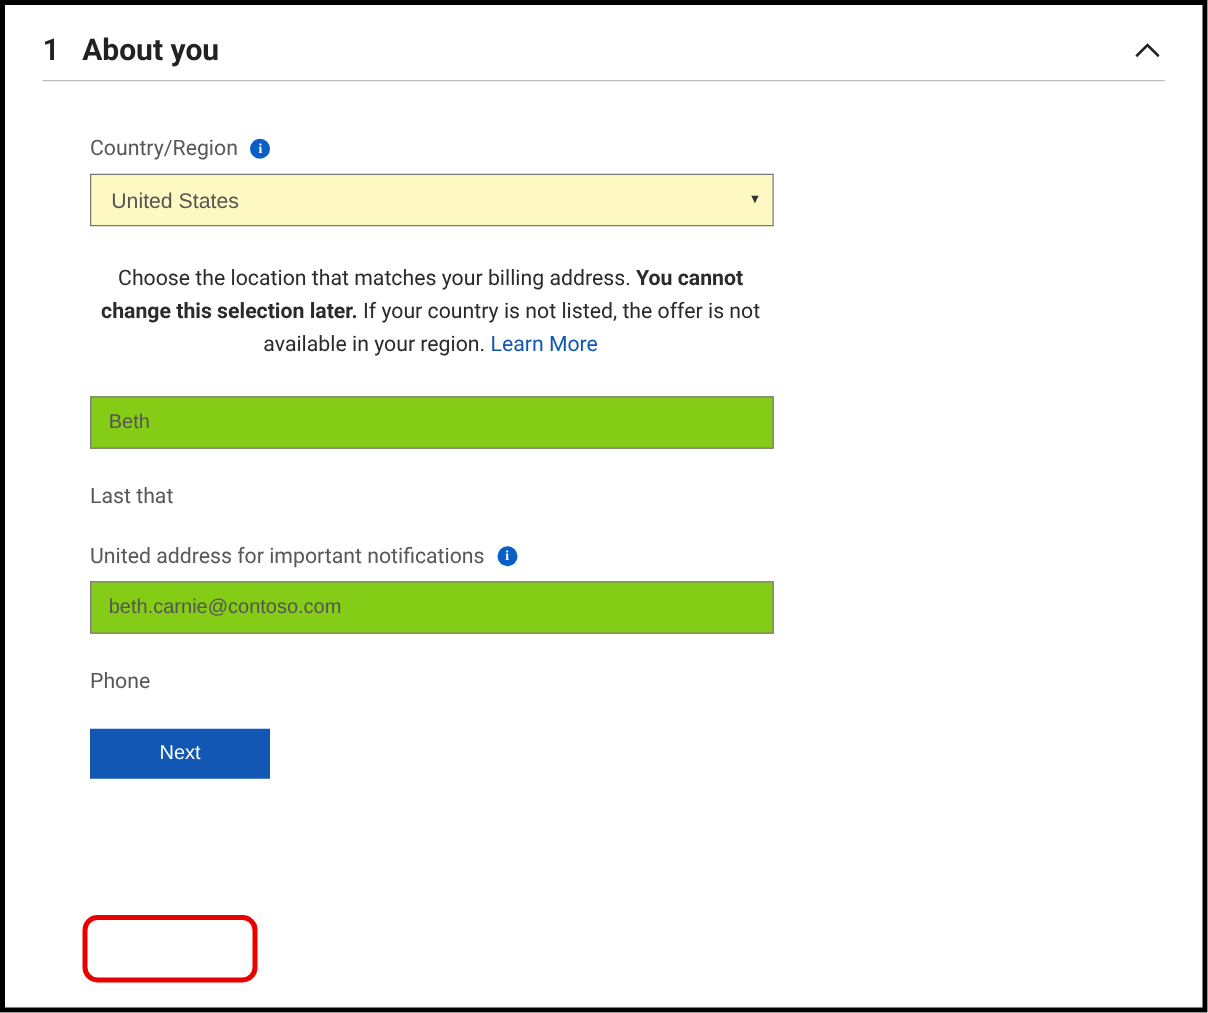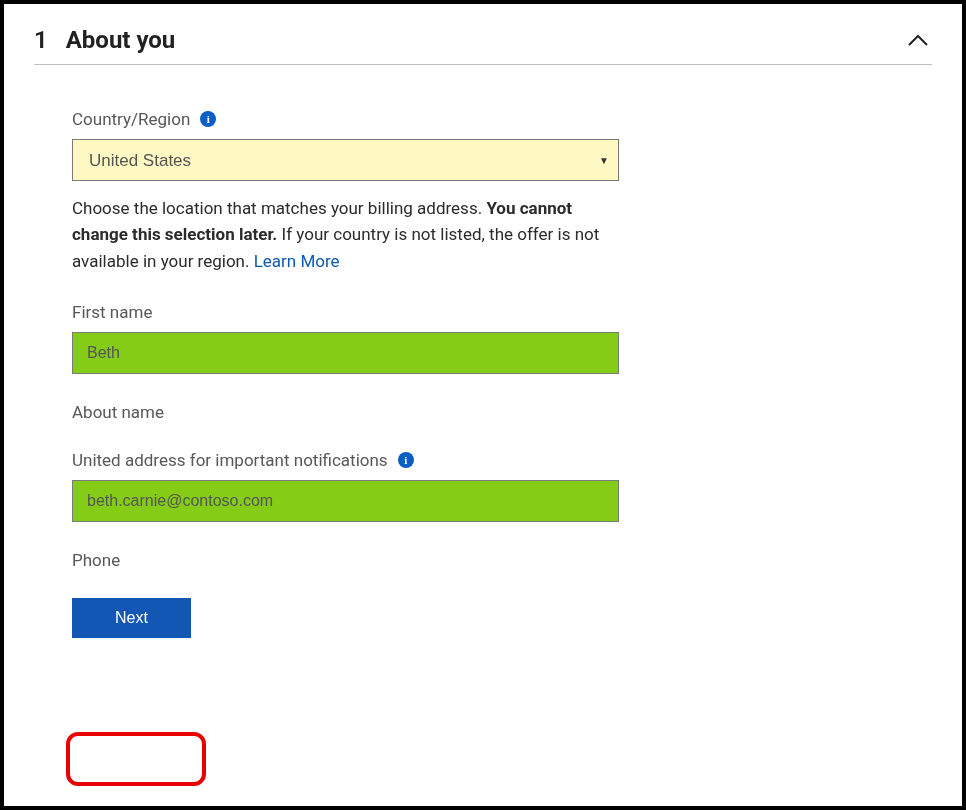--- a/index.html
+++ b/index.html
@@ -83,41 +83,42 @@
     top: 50%;
     transform: translateY(-50%);
     pointer-events: none;
     font-size: 10px;
     color: #333;
   }
   .helper {
     font-size: 17px;
     line-height: 1.55;
     color: #2b2b2b;
-    margin-top: 14px;
+    margin-top: 29px;
     width: 545px;
+    text-align: center;
   }
   .helper b { font-weight: 700; }
   .helper a { color: #1059b3; text-decoration: none; cursor: pointer; }
   .field { margin-top: 28px; }
   .text-input {
     width: 547px;
     height: 42px;
     border: 1px solid #7a7a7a;
     font-size: 16px;
     color: #555;
     padding: 0 14px;
     background: #84cc16;
   }
   .text-input.focused {
     border: 1px solid #2a75d1;
   }
   .btn-primary {
     margin-top: 28px;
-    width: 119px;
+    width: 144px;
     height: 40px;
     background: #1157b3;
     color: #fff;
     border: none;
     font-size: 16px;
     cursor: pointer;
     display: flex;
     align-items: center;
     justify-content: center;
   }
@@ -166,29 +167,26 @@
         <select>
           <option>United States</option>
         </select>
         <span class="select-caret">▼</span>
       </div>
       <div class="helper">
         <span>Choose the location that matches your billing address. </span><b>You cannot change this selection later.</b><span> If your country is not listed, the offer is not available in your region. </span><a>Learn More</a>
       </div>
 
       <div class="field">
+        <input class="text-input" type="text" value="Beth" style="">
+      </div>
+
+      <div class="field">
         <div class="label-row">
-          <span>First name</span>
-        </div>
-        <input class="text-input" type="text" value="Beth" style="">
-      </div>
-
-      <div class="field">
-        <div class="label-row">
-          <span>About name</span>
+          <span>Last that</span>
         </div>
       </div>
 
       <div class="field">
         <div class="label-row">
           <span>United address for important notifications</span>
           <span class="icon-wrap">
             <span class="info-circle">i</span>
           </span>
         </div>

